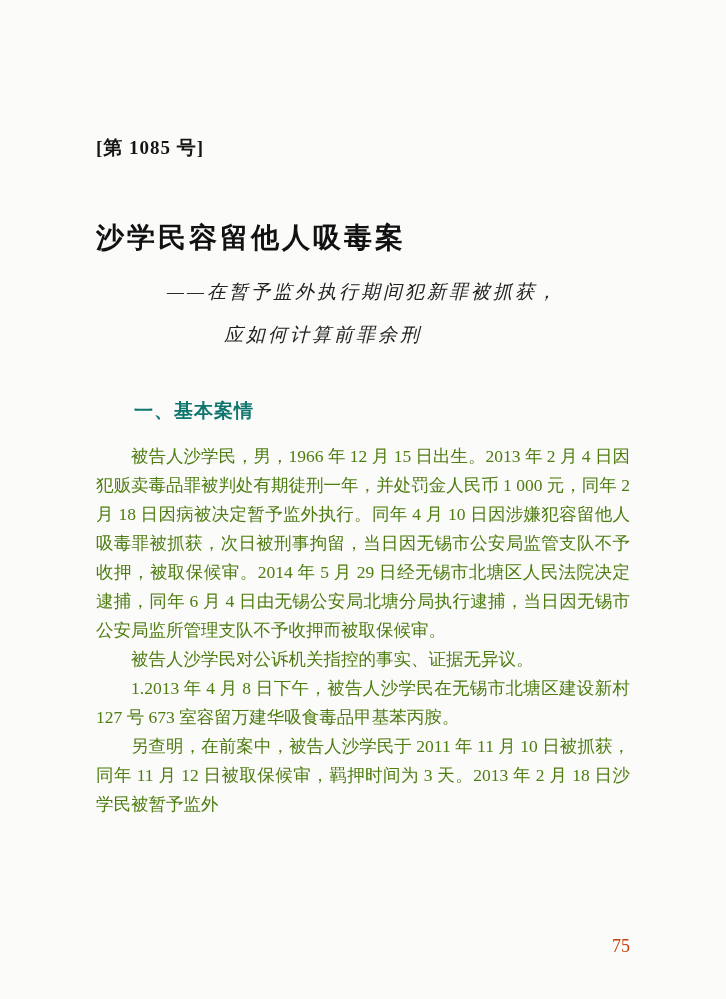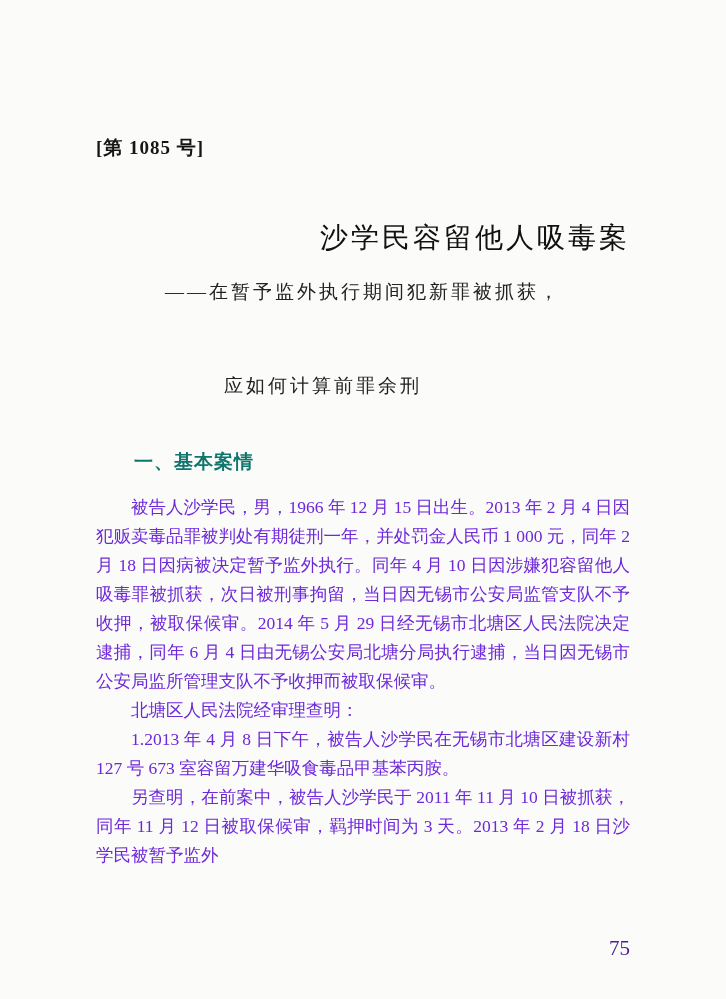--- a/index.html
+++ b/index.html
@@ -17,62 +17,62 @@
     padding: 135px 96px 4px 96px;
   }
   .case-number {
     font-size: 19px;
     font-weight: bold;
     letter-spacing: 1px;
     color: #151515;
   }
   .title {
     margin: 58px 0 0 0;
-    text-align: right;
+    text-align: left;
     font-size: 28px;
-    font-weight: normal;
+    font-weight: bold;
     letter-spacing: 3px;
     color: #111;
   }
   .subtitle {
     margin-top: 22px;
     display: flex;
     flex-direction: column;
     align-items: center;
+    font-style: italic;
     font-size: 19px;
     letter-spacing: 3px;
     color: #222;
-    gap: 38px;
   }
   .subtitle .line2 {
-    margin-top: 30px;
+    margin-top: 17px;
     margin-right: 80px;
   }
   .section-heading {
     margin: 50px 0 0 0;
     padding-left: 2em;
     font-size: 19px;
     font-weight: bold;
     letter-spacing: 1px;
     color: #0f766e;
   }
   .body-text { margin-top: 18px; }
   .body-text p.para {
     margin: 0;
     text-indent: 2em;
     font-size: 17.5px;
     line-height: 29px;
     text-align: justify;
-    color: #6d28d9;
+    color: #4d7c0f;
   }
   .page-number {
     position: absolute;
     right: 96px; top: 936px;
-    font-size: 21px;
-    color: #4c1d95;
+    font-size: 18px;
+    color: #c2410c;
   }
   .watermark {
     position: absolute;
     left: 262px; top: 958px;
     font-size: 17px;
     letter-spacing: 1px;
     color: #a9a9a6;
     font-family: "Liberation Serif", "DejaVu Serif", serif;
   }
 </style>
@@ -87,21 +87,21 @@
 
   <div class="subtitle">
     <div class="line1">——在暂予监外执行期间犯新罪被抓获，</div>
     <div class="line2">应如何计算前罪余刑</div>
   </div>
 
   <h2 class="section-heading">一、基本案情</h2>
 
   <div class="body-text">
       <p class="para">被告人沙学民，男，1966 年 12 月 15 日出生。2013 年 2 月 4 日因犯贩卖毒品罪被判处有期徒刑一年，并处罚金人民币 1 000 元，同年 2 月 18 日因病被决定暂予监外执行。同年 4 月 10 日因涉嫌犯容留他人吸毒罪被抓获，次日被刑事拘留，当日因无锡市公安局监管支队不予收押，被取保候审。2014 年 5 月 29 日经无锡市北塘区人民法院决定逮捕，同年 6 月 4 日由无锡公安局北塘分局执行逮捕，当日因无锡市公安局监所管理支队不予收押而被取保候审。</p>
-      <p class="para">北塘区人民法院经审理查明：</p>
+      <p class="para">被告人沙学民对公诉机关指控的事实、证据无异议。</p>
       <p class="para">1.2013 年 4 月 8 日下午，被告人沙学民在无锡市北塘区建设新村 127 号 673 室容留万建华吸食毒品甲基苯丙胺。</p>
       <p class="para">另查明，在前案中，被告人沙学民于 2011 年 11 月 10 日被抓获，同年 11 月 12 日被取保候审，羁押时间为 3 天。2013 年 2 月 18 日沙学民被暂予监外</p>
     </div>
 
   <div class="page-number">75</div>
 
 
 </div>
 
 </body></html>

